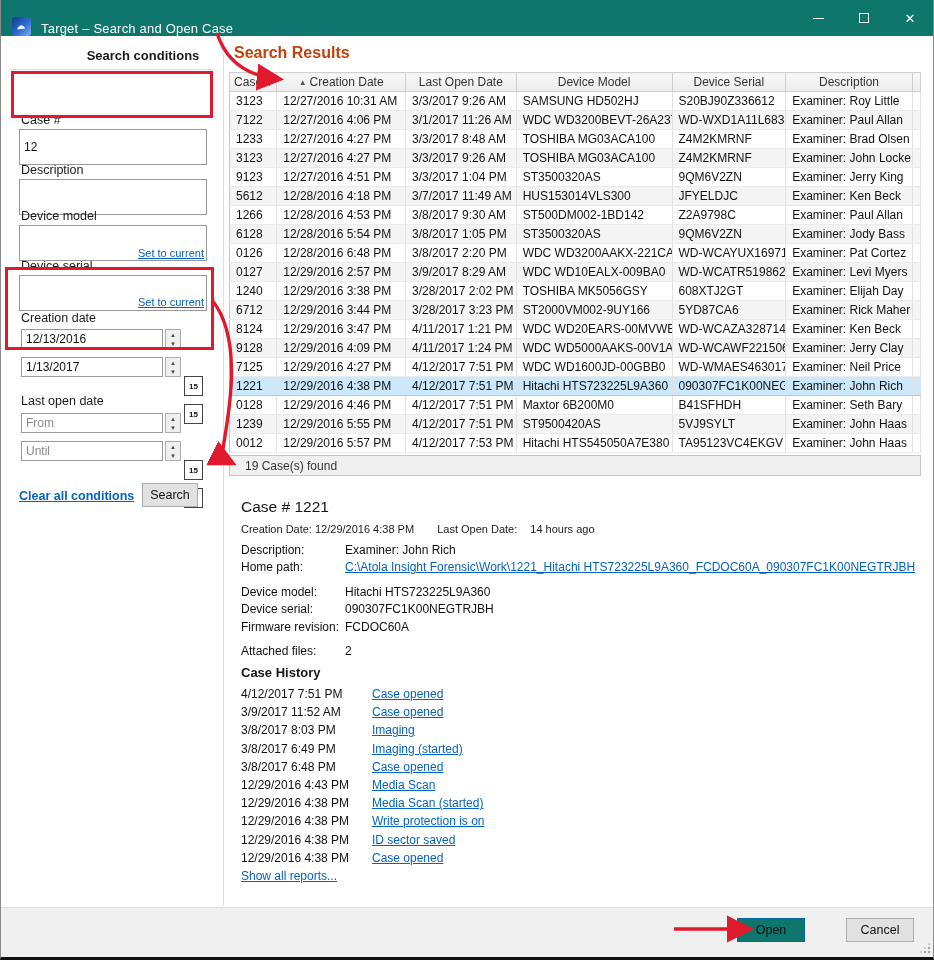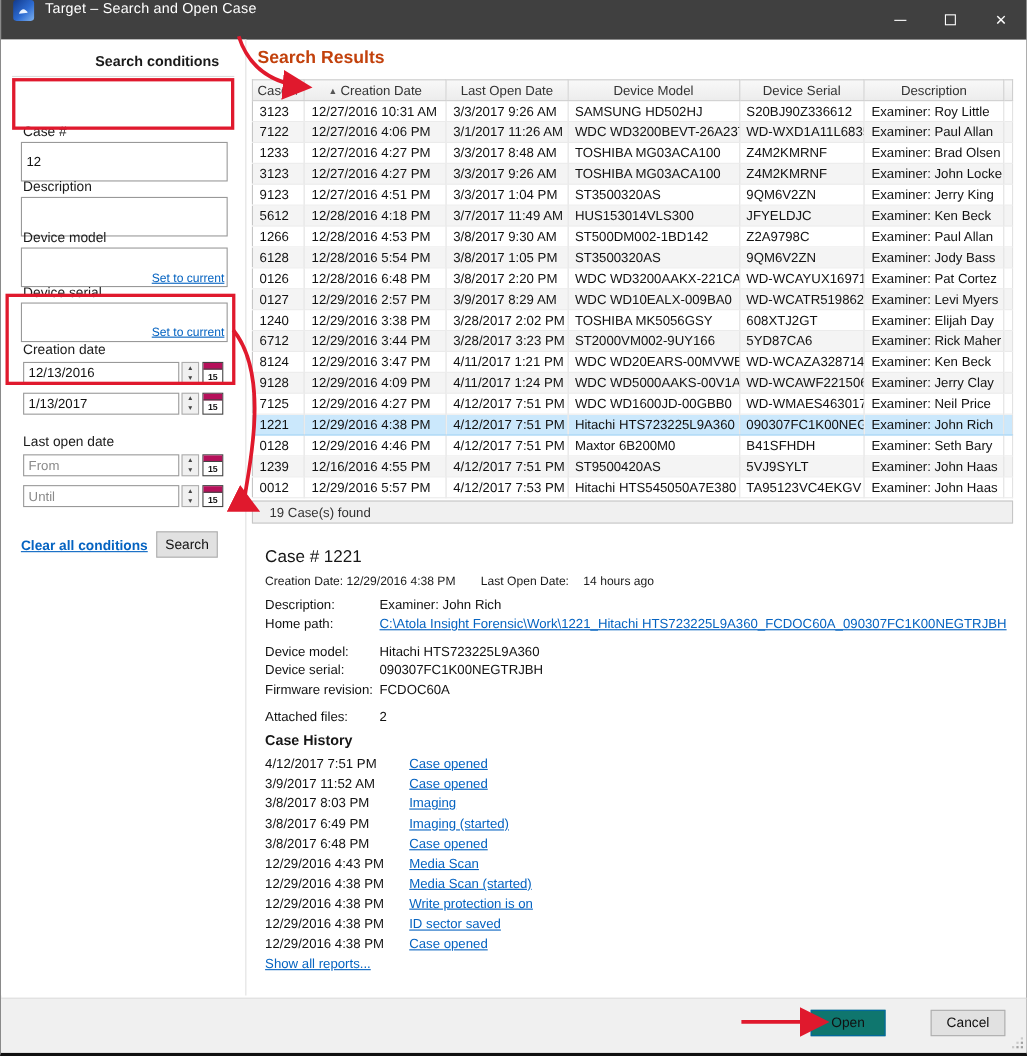--- a/index.html
+++ b/index.html
@@ -3,22 +3,22 @@
 <meta charset="utf-8">
 <style>
   * { margin:0; padding:0; box-sizing:border-box; }
   html,body { width:934px; height:960px; overflow:hidden; }
   body { font-family:"Liberation Sans", sans-serif; background:#fff; }
   .window { position:relative; width:934px; height:960px; background:#fff;
             border-left:1px solid #8a8a8a; border-right:1px solid #8a8a8a;
             border-bottom:3px solid #101010; }
 
   
-  .titlebar { position:absolute; left:0; top:0; width:100%; height:36px; background:#404040;
-              display:flex; align-items:flex-start; color:#fff; }
+  .titlebar { position:absolute; left:0; top:0; width:100%; height:36px; background:#0f766e;
+              display:flex; align-items:flex-end; color:#fff; }
   .app-icon { width:19px; height:19px; margin:0 10px 0 11px; border-radius:3px;
               background:linear-gradient(135deg,#123a8c 0%,#2d6bd1 55%,#7fb2ef 100%);
               display:flex; align-items:center; justify-content:center; flex:0 0 auto; }
   .app-icon svg { width:15px; height:15px; }
   .titlebar .title { font-size:13px; letter-spacing:.2px; }
   .win-controls { margin-left:auto; display:flex; height:36px; }
   .win-btn { width:46px; height:36px; display:flex; align-items:center; justify-content:center;
              color:#fff; font-size:13px; cursor:default; }
   .glyph-min { width:11px; height:1px; background:#fff; display:block; }
   .glyph-max { width:10px; height:10px; border:1px solid #fff; display:block; }
@@ -35,21 +35,21 @@
   .set-current { position:absolute; right:19px; font-size:11px; color:#0563c1; text-decoration:underline; }
   .date-row { position:absolute; left:20px; display:flex; height:20px; }
   .date-input { width:142px; height:20px; border:1px solid #999; font-family:"Liberation Sans",sans-serif;
                 font-size:12px; padding:0 4px; color:#111; }
   .date-input::placeholder { color:#8a8a8a; }
   .spinner { width:16px; height:20px; margin-left:2px; border:1px solid #adadad; display:flex;
              flex-direction:column; background:#f0f0f0; }
   .spinner span { flex:1; display:flex; align-items:center; justify-content:center;
                   font-size:6px; color:#444; line-height:1; }
   .cal-btn { width:19px; height:20px; margin-left:3px; border:1px solid #444; background:#fff;
-             display:flex; flex-direction:column; }
+             display:flex; flex-direction:row;margin-top:47px; }
   .cal-top { height:6px; background:#b5105a; border-bottom:1px solid #444; }
   .cal-num { flex:1; display:flex; align-items:center; justify-content:center; font-size:8px;
              font-weight:bold; color:#111; }
   .clear-link { position:absolute; left:18px; font-size:12.5px; color:#0563c1;
                 text-decoration:underline; font-weight:bold; }
   .search-btn { position:absolute; left:141px; width:56px; height:24px; background:#e1e1e1;
                 border:1px solid #adadad; font-family:"Liberation Sans",sans-serif; font-size:12.5px; color:#111; }
 
   
   .results-title { position:absolute; left:233px; top:44px; font-size:16px; font-weight:bold; color:#c2410c; }
@@ -377,21 +377,21 @@
           <td>0128</td>
           <td>12/29/2016 4:46 PM</td>
           <td>4/12/2017 7:51 PM</td>
           <td>Maxtor 6B200M0</td>
           <td>B41SFHDH</td>
           <td>Examiner: Seth Bary</td>
           <td style="padding: 0px;"></td>
         </tr>
         <tr>
           <td>1239</td>
-          <td>12/16/2016 4:55 PM</td>
+          <td>12/29/2016 5:55 PM</td>
           <td>4/12/2017 7:51 PM</td>
           <td>ST9500420AS</td>
           <td>5VJ9SYLT</td>
           <td>Examiner: John Haas</td>
           <td style="padding: 0px;"></td>
         </tr>
         <tr>
           <td>0012</td>
           <td>12/29/2016 5:57 PM</td>
           <td>4/12/2017 7:53 PM</td>

